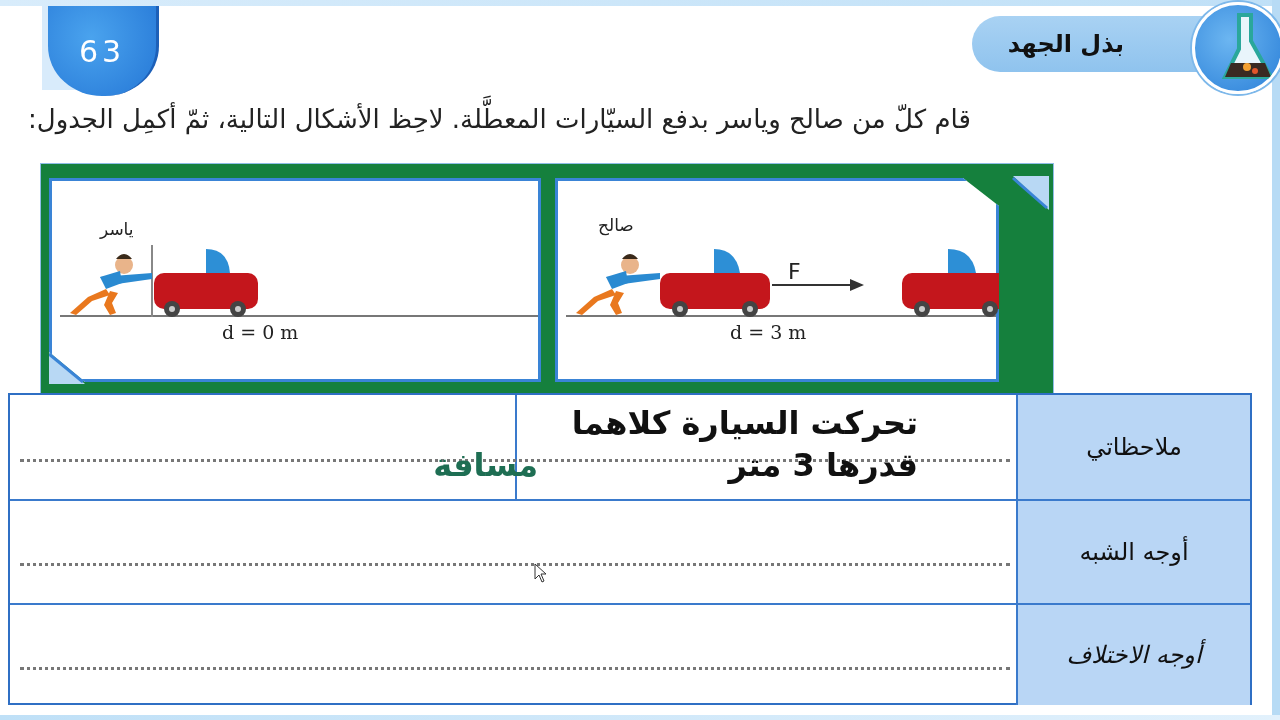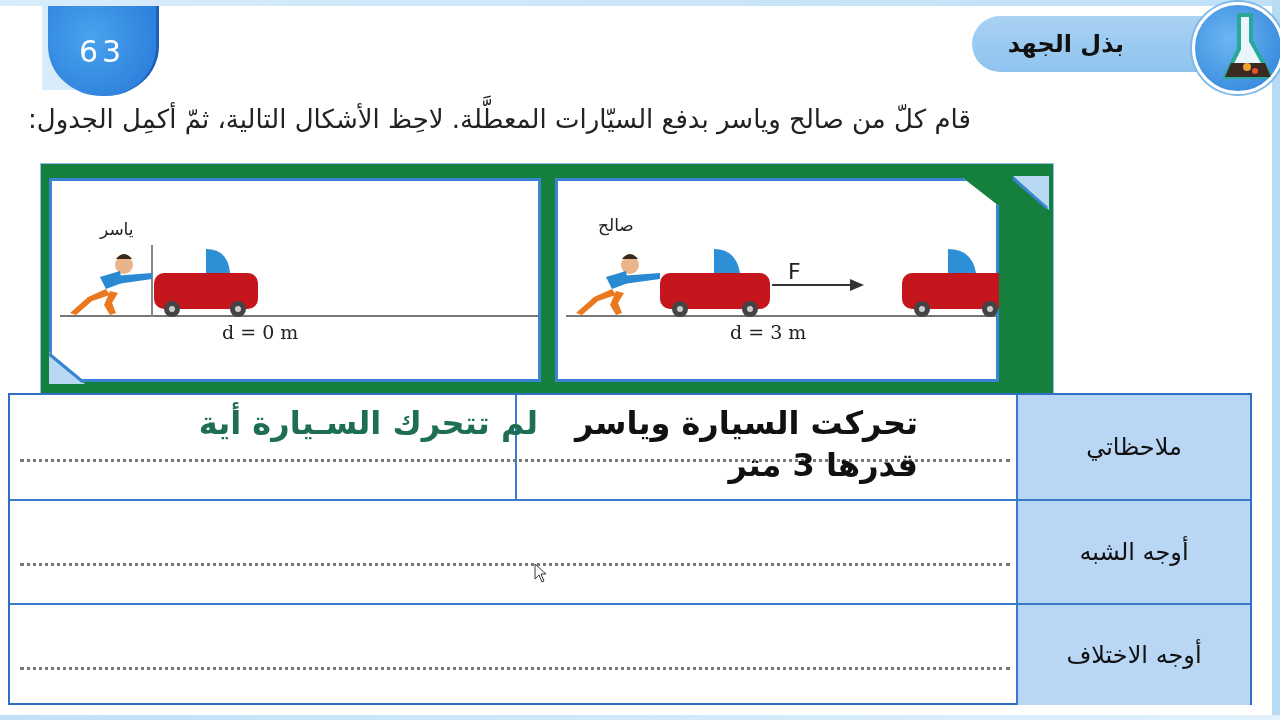--- a/index.html
+++ b/index.html
@@ -56,21 +56,21 @@
   .corner-left { position:absolute; left:8px; top:188px; width:40px; height:32px; }
   .corner-right { position:absolute; left:968px; top:12px; width:40px; height:34px; }
   .ground { position:absolute; left:8px; right:0; top:134px; height:2px; background:#777; }
   .person-name { position:absolute; font-size:17px; color:#222; direction:rtl; }
   .distance-label { position:absolute; top:140px; font-family:"DejaVu Serif", serif; font-weight:normal; font-size:19px; color:#222; }
   .force-label { position:absolute; font-size:22px; color:#222; }
 
   
   .table-wrap { position:absolute; left:8px; top:393px; width:1244px; height:312px; border:2px solid #2f6fc4; box-sizing:border-box; background:#fff; }
   .row { position:absolute; left:0; width:100%; border-bottom:2px solid #3a7acc; box-sizing:border-box; }
-  .row:last-child { border-bottom:none; }
+  .row:last-child { border-bottom:none;font-style:italic; }
   .row-head {
     position:absolute; right:0; top:0; bottom:0; width:232px;
     background:#b9d6f5; border-left:2px solid #3a7acc;
     display:flex; align-items:center; justify-content:center;
     font-size:24px; color:#111; direction:rtl;
   }
   .dots { position:absolute; left:10px; height:0; border-top:3px dotted #777; }
   .answer {
     position:absolute; direction:rtl; text-align:right;
     font-weight:bold; font-family:"DejaVu Sans", sans-serif;
@@ -170,23 +170,23 @@
 </div>
 
 <div class="table-wrap">
 
   <div class="row" style="top:0;height:106px;">
     <div class="row-head">
       <span>ملاحظاتي</span>
     </div>
     <div class="col-divider"></div>
     <div class="dots" style="top:64px;width:990px;"></div>
-    <div class="answer ans-black" style="right:332px;top:8px;">تحركت السيارة وياسر</div>
+    <div class="answer ans-black" style="right:332px;top:8px;">تحركت السيارة كلاهما</div>
     <div class="answer ans-black" style="right:332px;top:50px;">قدرها 3 متر</div>
-    <div class="answer ans-green" style="right:712px;top:8px;">لم تتحرك السـيارة أية</div>
+    <div class="answer ans-green" style="right:712px;top:50px;">مسافة</div>
   </div>
 
   <div class="row" style="top:106px;height:104px;">
     <div class="row-head">
       <span>أوجه الشبه</span>
     </div>
     <div class="dots" style="top:62px;width:990px;"></div>
   </div>
 
   <div class="row" style="top:210px;height:100px;">

